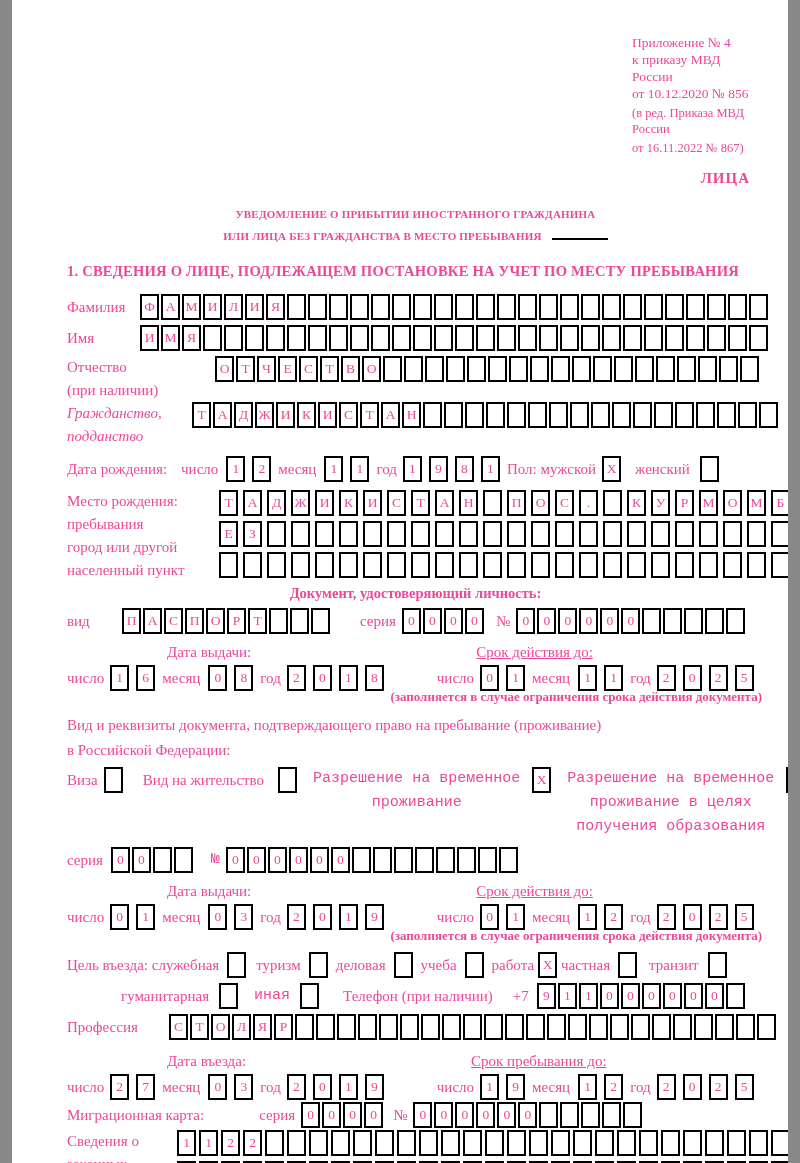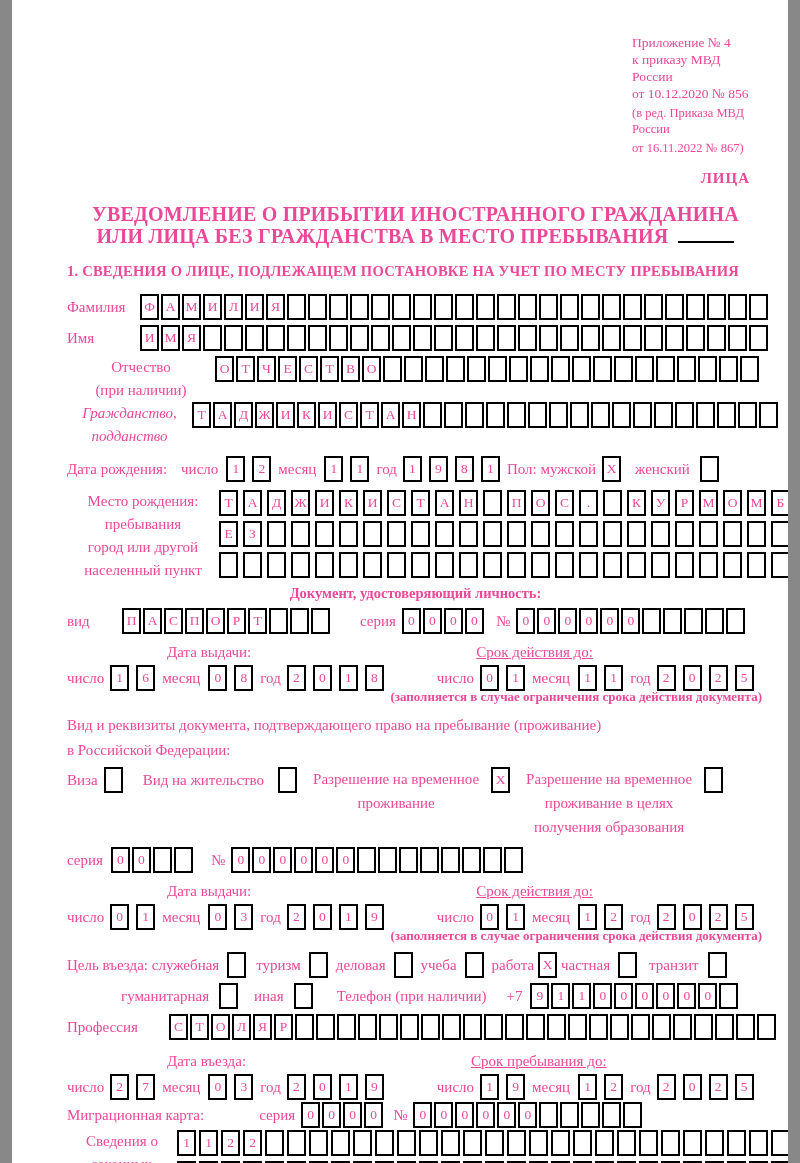--- a/index.html
+++ b/index.html
@@ -4,28 +4,28 @@
 <style>
   html,body{margin:0;padding:0;background:#888;}
   .page{
     width:776px;height:1163px;margin:0 auto;background:#fff;color:#ec4899;
     font-family:"Liberation Serif","DejaVu Serif",serif;
     box-sizing:border-box;padding:34px 24px 10px 55px;overflow:hidden;position:relative;
   }
   .annex{margin-left:565px;font-size:13.5px;line-height:17px;}
   .annex-small{font-size:12.5px;margin-top:3px;line-height:16px;}
   .forma{text-align:right;padding-right:14px;font-weight:bold;font-size:15px;letter-spacing:1px;margin:14px 0 16px;}
-  .title{text-align:center;font-weight:bold;font-size:20px;line-height:22px;margin-bottom:16px;letter-spacing:0.2px;}
+  .title{text-align:center;font-weight:bold;font-size:11px;line-height:22px;margin-bottom:16px;letter-spacing:0.2px;}
   .tline{display:inline-block;width:56px;border-bottom:2px solid #000;margin-left:10px;}
   .sech{font-weight:bold;font-size:14.6px;margin-bottom:14px;letter-spacing:0.2px;}
 
   .frow{display:flex;align-items:flex-start;margin-bottom:5px;}
   .lbl{font-size:15px;line-height:26px;white-space:nowrap;flex:none;}
   .lblblock{display:flex;flex-direction:column;flex:none;}
-  .lblblock .lbl{line-height:23px;text-align:center;}
+  .lblblock .lbl{line-height:23px;}
   .cellcol{display:flex;flex-direction:column;}
   .cellcol .cells{margin-bottom:5px;}
   .cells{display:flex;flex:none;}
   .cellbox{
     flex:none;display:inline-block;box-sizing:content-box;
     width:15px;height:22px;border:2px solid #000;margin-right:2px;
     font-size:13.5px;line-height:22px;text-align:center;font-family:"Liberation Serif",serif;
   }
   .sp .cellbox{margin-right:5px;}
   .rep .cellbox{margin-right:3px;}
@@ -33,21 +33,21 @@
   .single{margin-right:0;}
   .cbl{display:flex;flex-direction:column;text-align:center;font-size:15px;line-height:24px;flex:none;}
   .cheading{text-align:center;font-weight:bold;font-size:14.5px;margin:2px 0 6px;}
   .note{text-align:right;font-size:13px;margin:-2px 2px 8px 0;font-weight:bold;}
   .plain{font-size:15px;line-height:25px;}
   .lblrow{margin-bottom:0;}
 
   .w73{width:73px;} .w148{width:148px;} .w125{width:125px;font-style:italic;} .w152{width:152px;} .w55{width:55px;}
   .w102{width:102px;} .w110{width:110px;}
   .ml4{margin-left:4px;} .ml6{margin-left:6px;} .ml8{margin-left:8px;} .ml10{margin-left:10px;}
-  .ml12{margin-left:12px;} .ml14{margin-left:14px;} .ml16{margin-left:16px;} .ml20{margin-left:20px;}
+  .ml12{margin-left:12px;} .ml14{margin-left:14px;} .ml16{margin-left:16px;font-family:Liberation Mono, monospace;} .ml20{margin-left:20px;}
   .ml24{margin-left:24px;} .ml28{margin-left:28px;} .ml46{margin-left:46px;}
   .ml54{margin-left:54px;} .ml55{margin-left:55px;} .ml100{margin-left:100px;} .ml225{margin-left:225px;text-decoration:underline;}
   .mb0{margin-bottom:0;} .mb2{margin-bottom:2px;} .mb8{margin-bottom:8px;}
 </style>
 </head>
 <body>
 
 <div class="page">
 
   <div class="annex">

